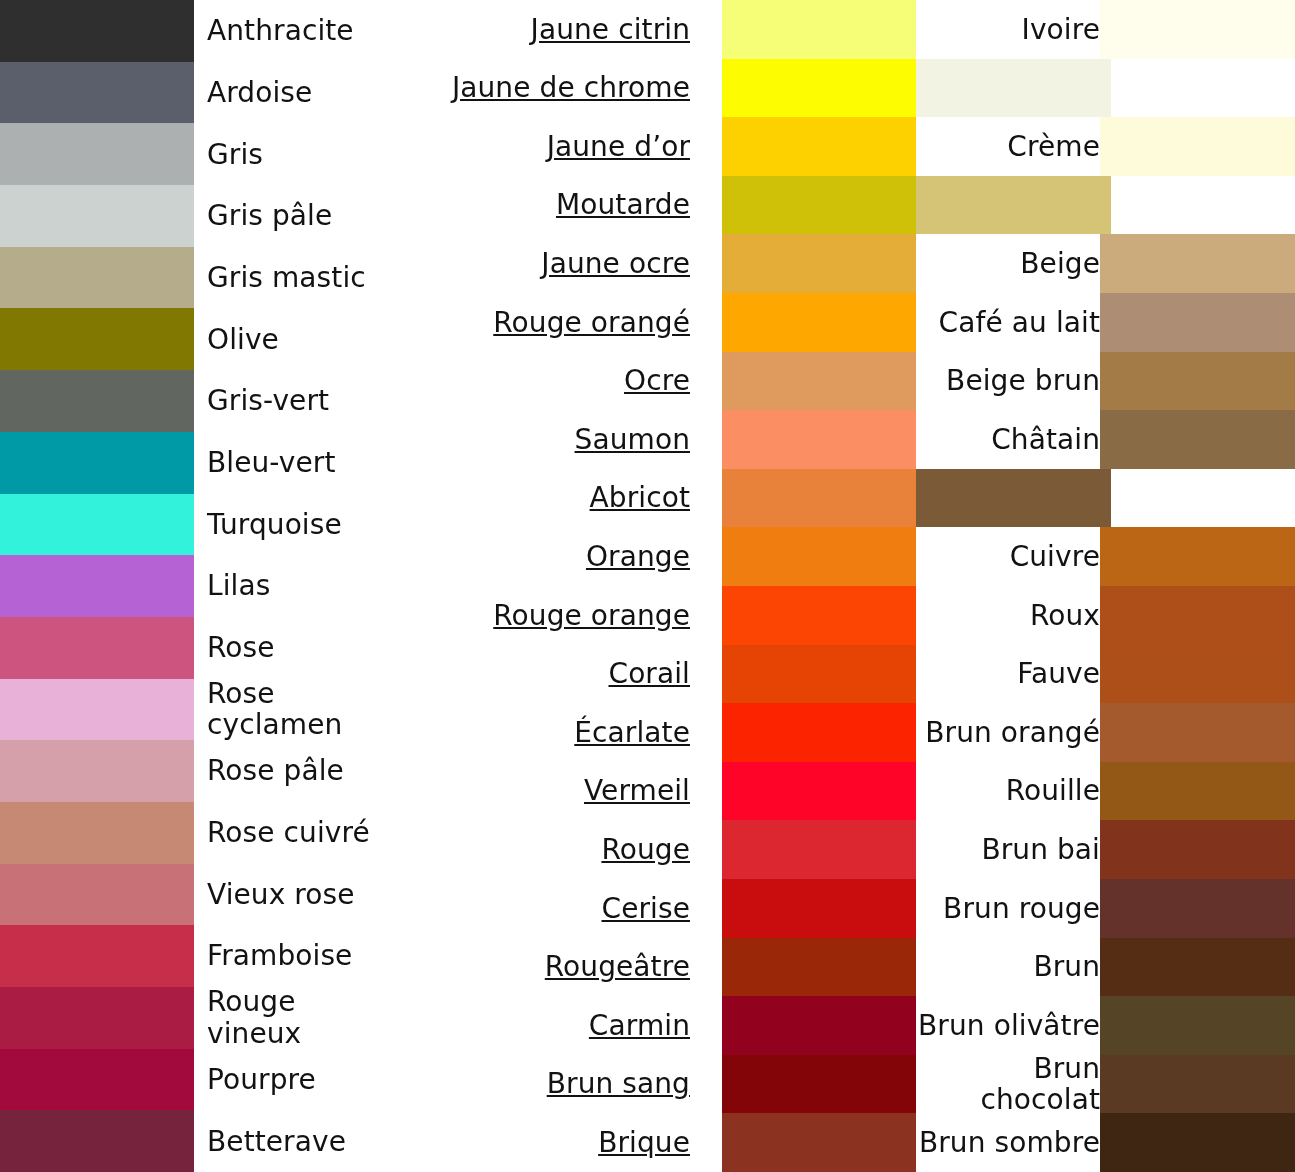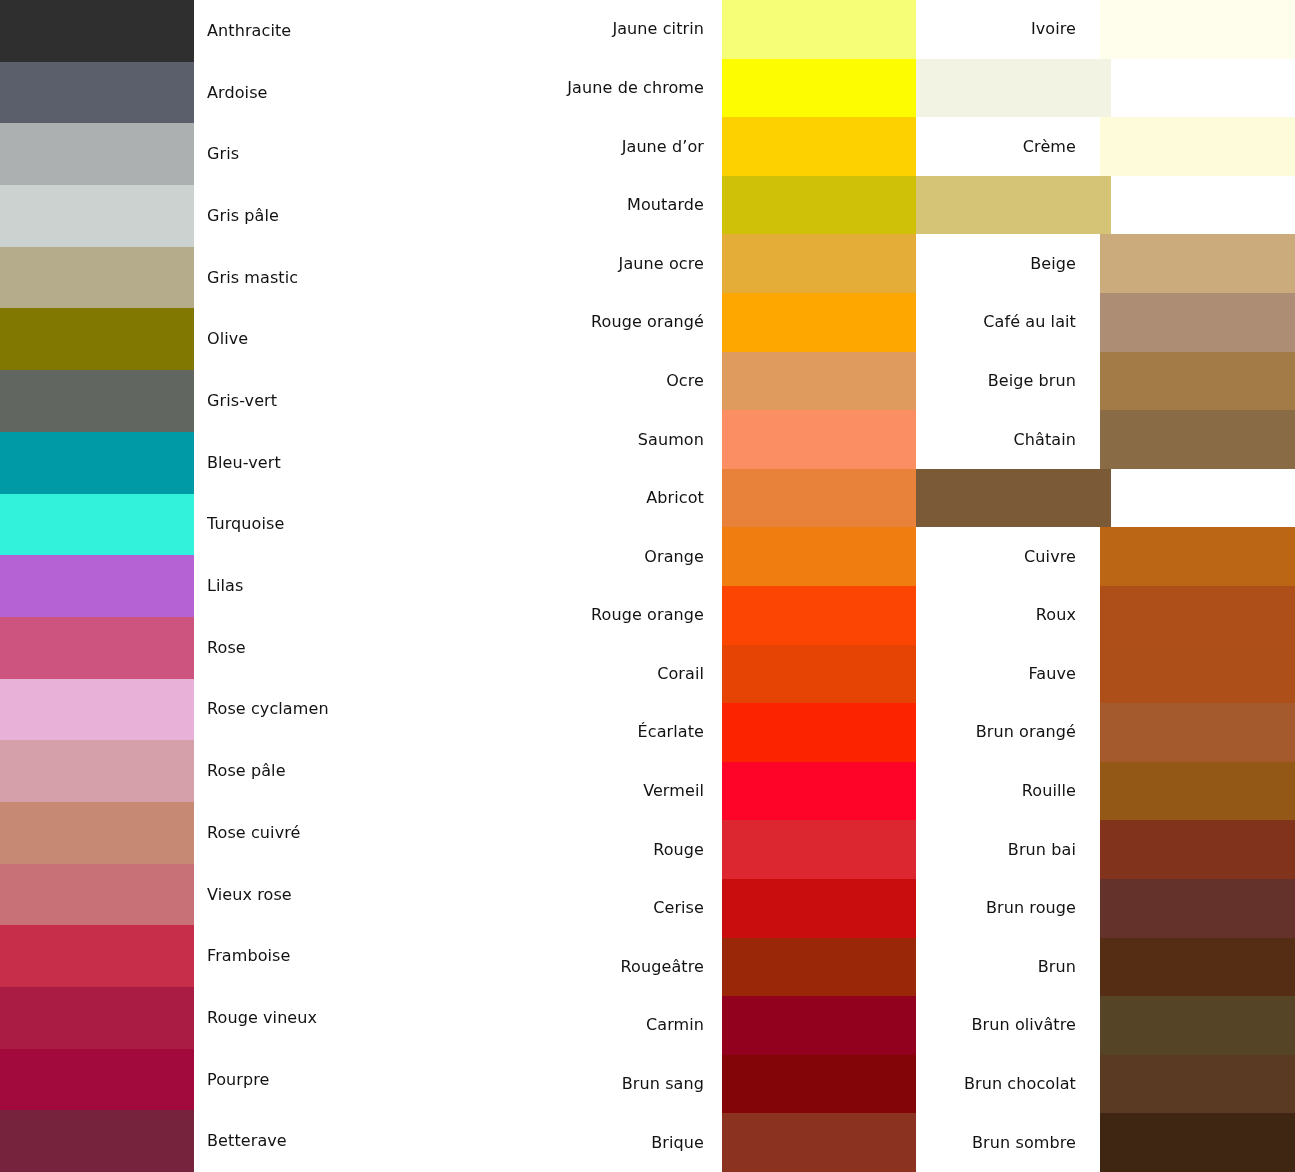--- a/index.html
+++ b/index.html
@@ -42,40 +42,41 @@
   .col-1 .swatch { width: 194px; }
   .col-1 .label {
     flex: 1 1 auto;
     padding-left: 13px;
     padding-right: 6px;
     text-align: left;
   }
   
   .col-2 .label {
     flex: 1 1 auto;
-    padding-right: 18px;
+    padding-right: 32px;
     text-align: left;
+    text-decoration: underline;
   }
   .col-2 .swatch { width: 194px; }
   
   .col-3 .label {
     flex: 1 1 auto;
-    padding-right: 24px;
+    padding-right: 0;
     text-align: right;
   }
   .col-3 .swatch { width: 195px; }
 
   .swatch {
     flex: 0 0 auto;
     align-self: stretch;
   }
   .label {
     display: flex;
     align-items: center;
-    font-size: 16px;
+    font-size: 28px;
     line-height: 1.12;
     color: #121212;
     letter-spacing: 0.1px;
     white-space: normal;
     word-break: normal;
   }
   .col-2 .label, .col-3 .label { justify-content: flex-end; }
   .col-1 .label { justify-content: flex-start; }
   .label span { display: block; }
 </style>

